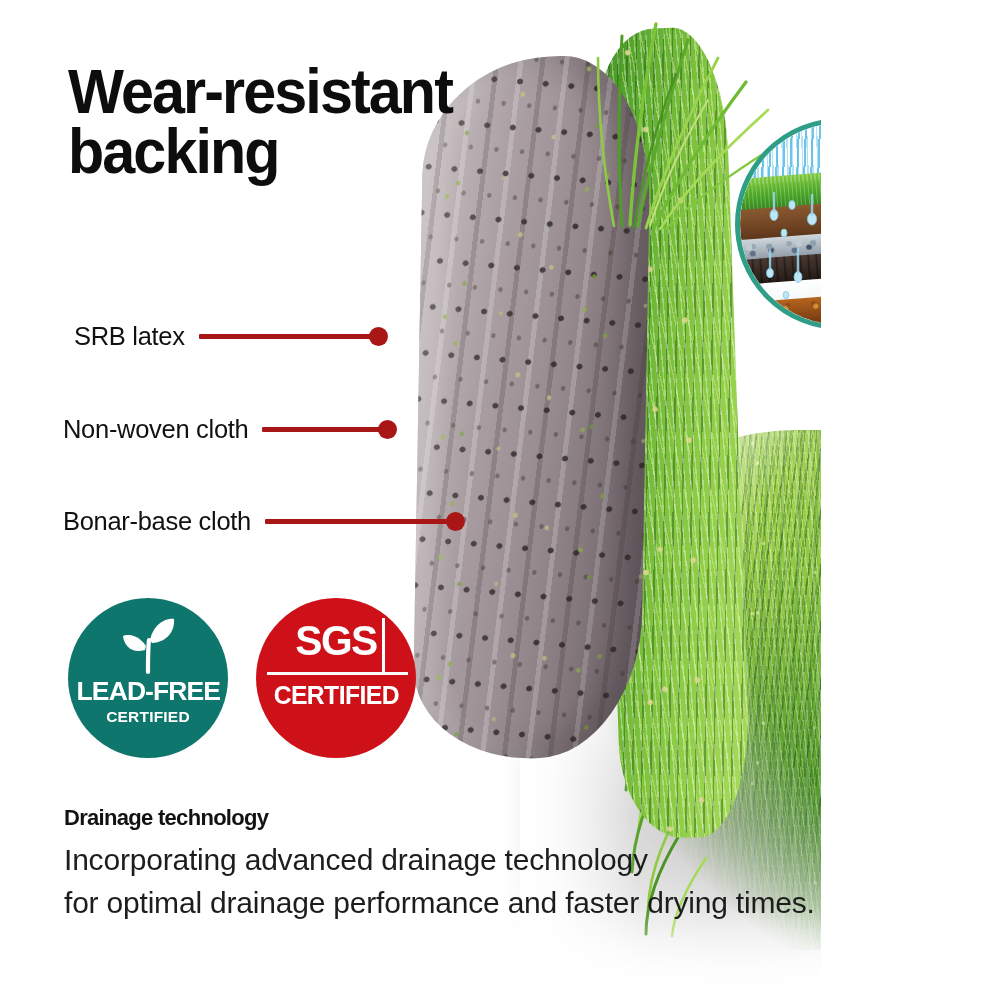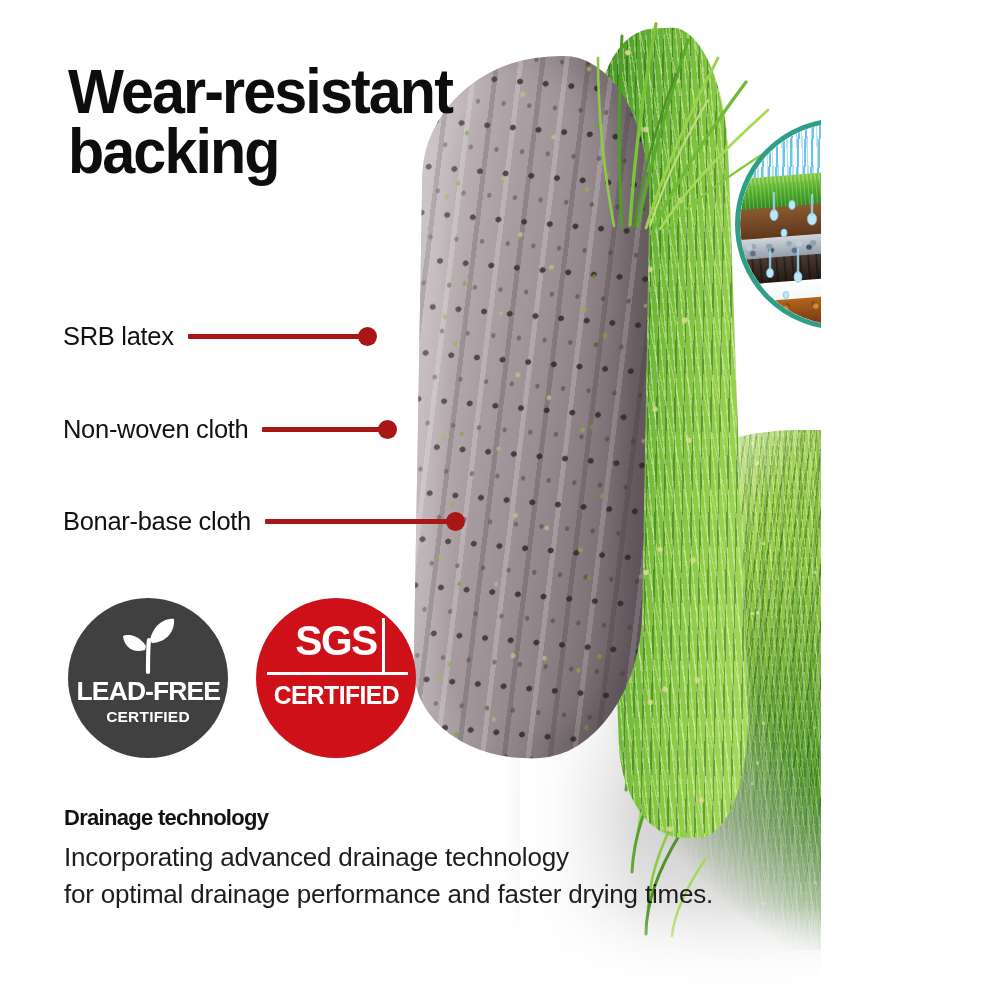--- a/index.html
+++ b/index.html
@@ -27,21 +27,21 @@
   .callout .cdot{
     width:19px;height:19px;border-radius:50%;background:#A81616;
     margin-left:-2px;flex:none;
   }
 
   
   .badge{
     position:absolute;border-radius:50%;z-index:40;
     display:flex;flex-direction:column;align-items:center;justify-content:flex-start;
   }
-  .badge-lead{left:68px;top:598px;width:160px;height:160px;background:#404040;text-align:right;}
+  .badge-lead{left:68px;top:598px;width:160px;height:160px;background:#0f766e;text-align:right;}
   .badge-sgs{left:256px;top:598px;width:160px;height:160px;background:#CE1018;}
 
   .leafwrap{margin-top:17px;height:62px;display:flex;align-items:center;justify-content:center;}
   .lead-main{
     color:#fff;font-weight:700;font-size:26px;letter-spacing:-0.9px;
     margin-top:1px;line-height:1;transform:scaleX(1.02);
   }
   .lead-sub{
     color:#fff;font-weight:700;font-size:15.5px;letter-spacing:0.2px;
     margin-top:5px;line-height:1;
@@ -56,21 +56,21 @@
   .sgs-hbar{position:absolute;left:11px;right:8px;top:52px;height:3px;background:#fff;}
   .sgs-sub{
     color:#fff;font-weight:700;font-size:25px;letter-spacing:-0.6px;
     margin-top:9px;line-height:1;transform:scaleX(0.99);
   }
 
   
   .foot{position:absolute;left:64px;top:806px;z-index:40;}
   .foot-h{font-size:22px;font-weight:700;color:#121212;letter-spacing:-0.7px;line-height:1.1;}
   .foot-p{
-    font-size:26px;font-weight:300;color:#1d1d1d;letter-spacing:-0.2px;
+    font-size:30px;font-weight:300;color:#1d1d1d;letter-spacing:-0.2px;
     line-height:1.42;margin-top:9px;white-space:pre-line;
   }
 
   
   #art{position:absolute;inset:0;z-index:10;}
 
   
   .mat-shadow{
     position:absolute;left:520px;top:700px;width:520px;height:290px;
     background:radial-gradient(ellipse at 42% 40%,rgba(110,105,105,.40) 0%,rgba(140,135,135,.20) 42%,rgba(255,255,255,0) 72%);
@@ -356,21 +356,21 @@
         <path d="M74 228 C82 176 96 126 116 74" stroke="#4a9324" stroke-width="2.2"></path>
       </g>
     </svg>
 
     <div class="bottom-fade"></div>
   </div>
 
   <div class="title">Wear-resistant
 backing</div>
 
-  <div class="callout" style="left:63px;top:322px;">
+  <div class="callout" style="left:74px;top:322px;">
     <span class="clabel">SRB latex</span>
     <span class="cline" style="width:172px;"></span>
     <span class="cdot"></span>
   </div>
 
   <div class="callout" style="left:63px;top:415px;">
     <span class="clabel">Non-woven cloth</span>
     <span class="cline" style="width:118px;"></span>
     <span class="cdot"></span>
   </div>

